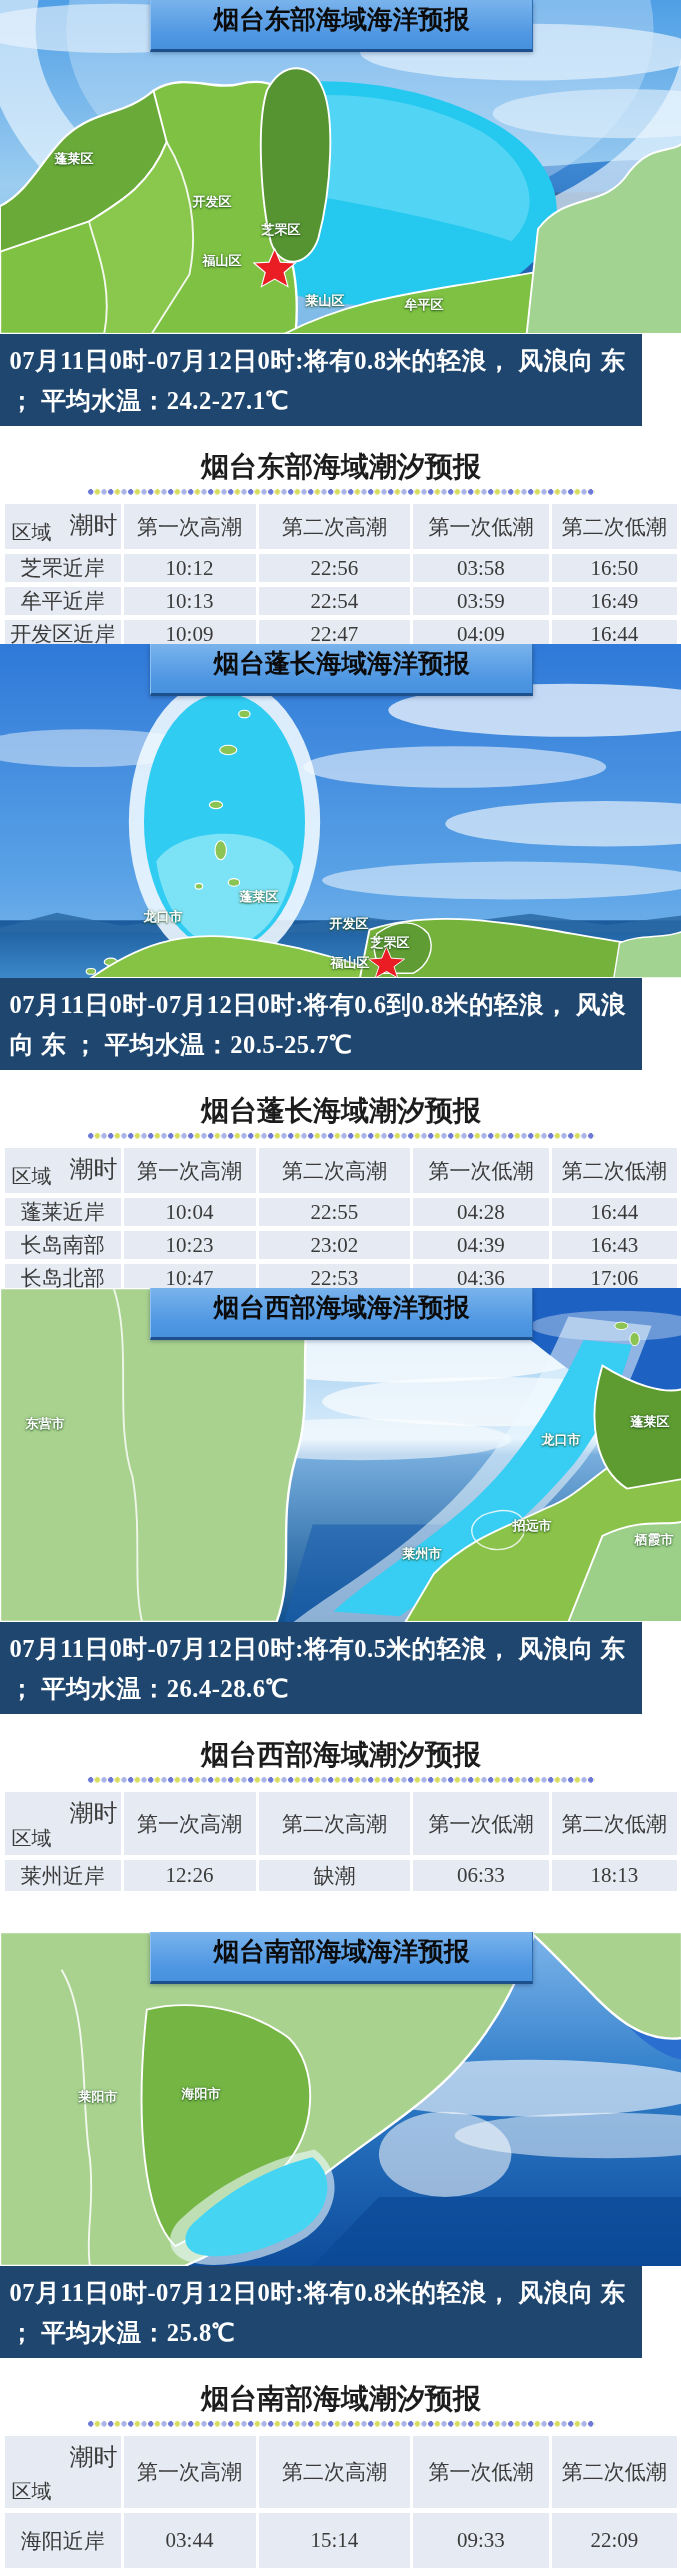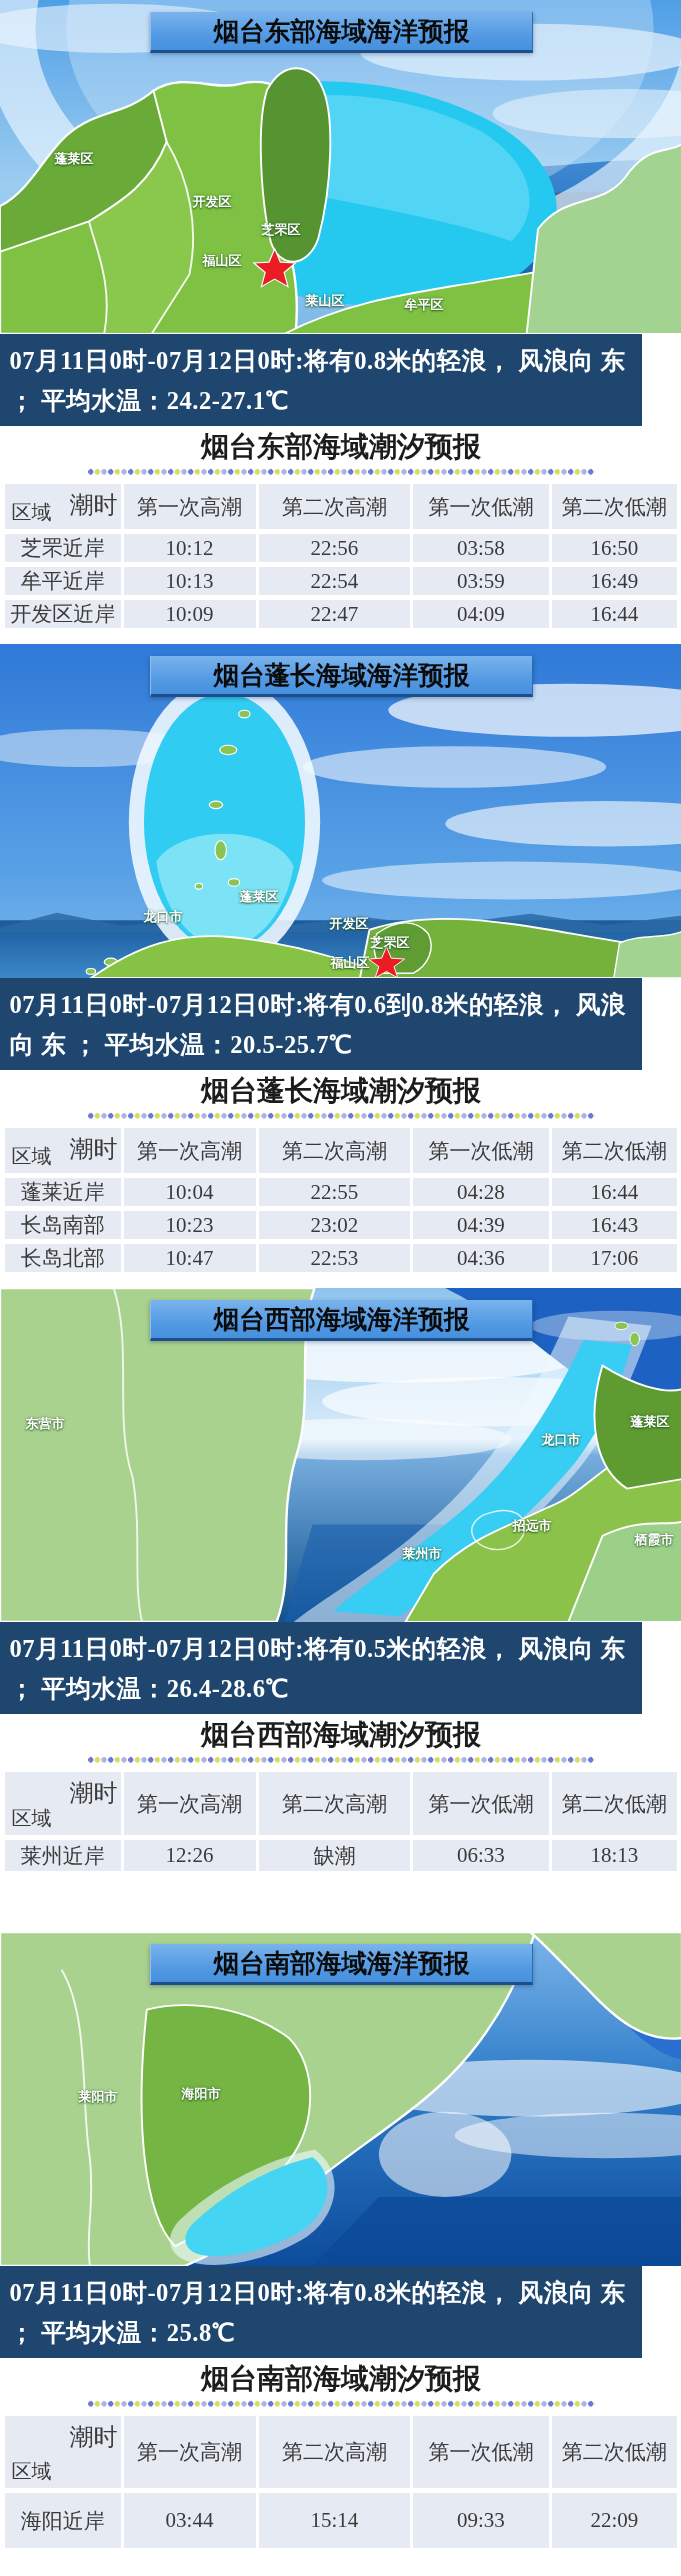--- a/index.html
+++ b/index.html
@@ -5,32 +5,32 @@
   html,body{margin:0;padding:0;background:#fff;}
   body{width:682px;font-family:"Liberation Sans",sans-serif;}
   .page{width:682px;height:2576px;position:relative;background:#fff;overflow:hidden;}
   .section{width:682px;height:644px;position:relative;overflow:hidden;}
   
   .map{position:relative;width:682px;height:334px;overflow:hidden;}
   .map svg{display:block;width:682px;height:334px;}
   .map-label{position:absolute;transform:translate(-50%,-50%);color:#fff;font-size:13px;font-weight:bold;
     text-shadow:0 0.9px 1.9px rgba(20,70,20,.75),0 0 2.8px rgba(20,70,20,.5);white-space:nowrap;z-index:4;}
   
-  .marine-title{position:absolute;top:12px;left:150px;width:383px;height:41px;z-index:6;
+  .marine-title{position:absolute;top:0;left:150px;width:383px;height:52px;z-index:6;
     background:linear-gradient(180deg,#79b3ec 0%,#4f97e2 70%,#4690dd 100%);
     border-bottom:3.8px solid #1d4f8c;border-left:1.9px solid #8cc0f2;border-right:1.9px solid #2e6cb0;
     box-sizing:border-box;text-align:center;line-height:38px;font-size:25.6px;font-weight:bold;color:#0b0b0b;
     box-shadow:0 1.9px 4.7px rgba(0,20,60,.35);}
   
   .band{width:642px;height:92px;background:#1e466e;color:#fff;box-sizing:border-box;
     padding:6.6px 9.5px 0 9.5px;font-family:"Liberation Serif",serif;font-weight:bold;
     font-size:24.6px;line-height:40px;letter-spacing:0.5px;}
   
   .tide{width:682px;height:218px;background:#fff;}
-  .tide-title{text-align:center;font-size:28px;font-weight:600;color:#1c1c1c;padding-top:3px;height:36px;line-height:36px;}
+  .tide-title{text-align:center;font-size:28px;font-weight:600;color:#1c1c1c;padding-top:23px;height:36px;line-height:36px;}
   .divider{height:7.6px;width:508px;margin:2.8px auto 3.8px auto;background-repeat:repeat-x;
     background-image:
       radial-gradient(circle at 3.8px 3.8px,#6f79d8 2.5px,transparent 2.9px),
       radial-gradient(circle at 3.8px 3.8px,#d6dc5e 2.5px,transparent 2.9px),
       radial-gradient(circle at 3.8px 3.8px,#a9b3e8 2.5px,transparent 2.9px);
     background-size:20px 7.6px,20px 7.6px,20px 7.6px;background-position:0 0,6.6px 0,13.3px 0;}
   table.tide-table{width:678px;margin:0 auto;border-collapse:separate;border-spacing:3.8px 5.7px;table-layout:fixed;}
   table.tide-table th,table.tide-table td{background:#e6eaf2;font-family:"Liberation Serif",serif;
     font-weight:normal;color:#3a3a3a;font-size:21px;text-align:center;padding:0;}
   col.c1{width:17.5%;} col.c2{width:20%;} col.c3{width:23%;} col.c4{width:20.5%;} col.c5{width:19%;}

